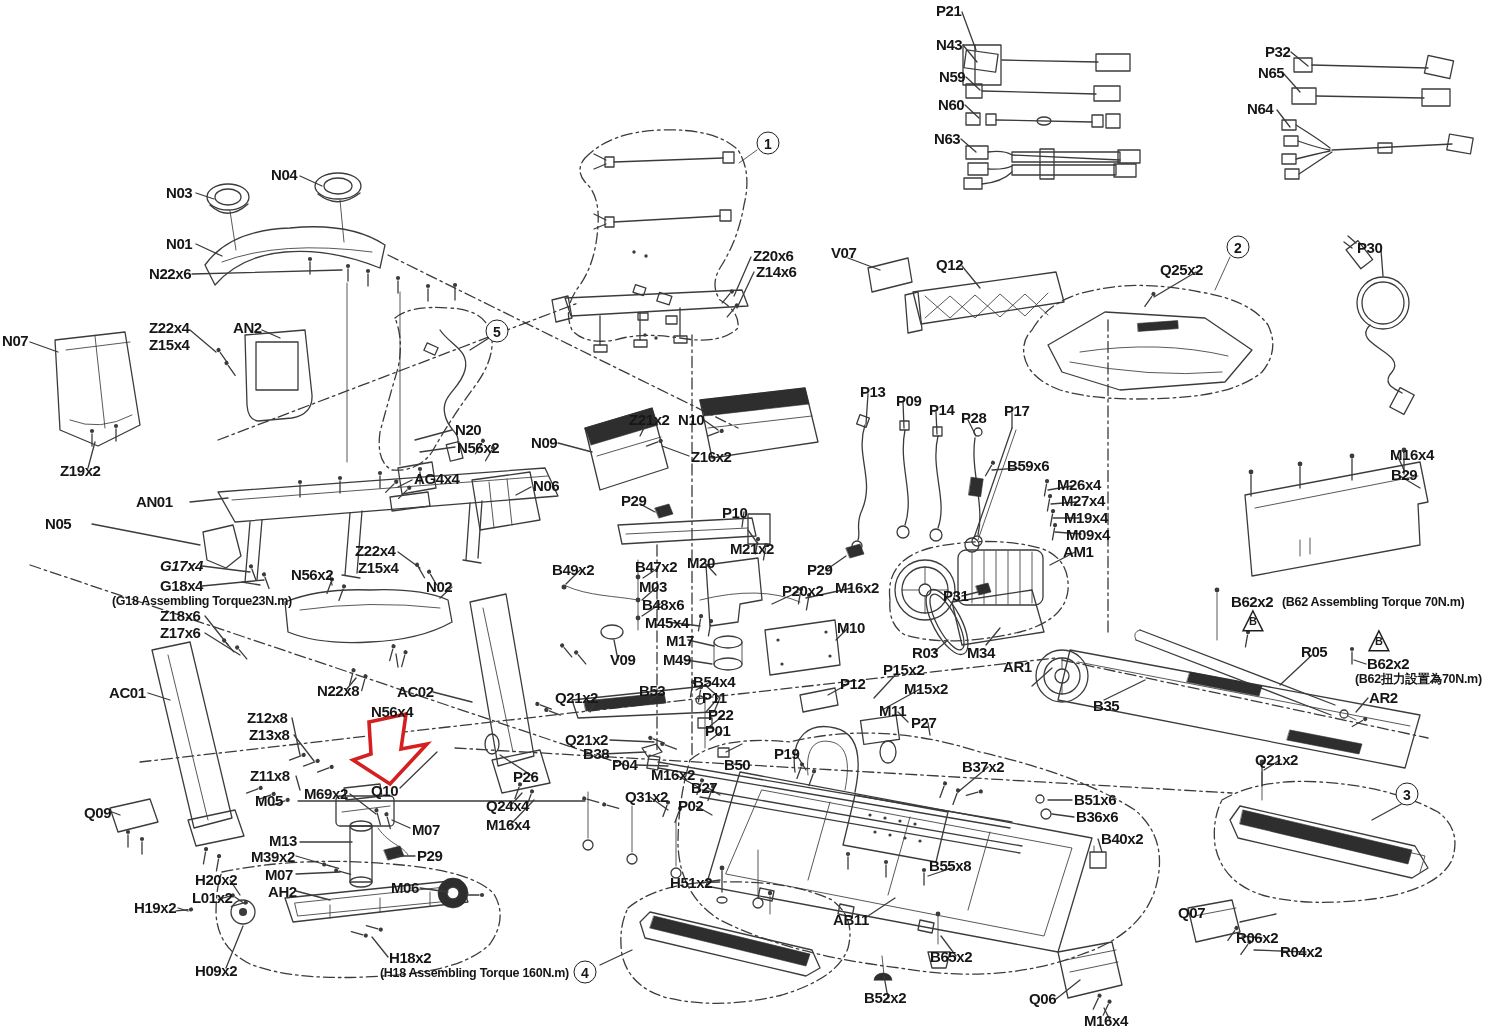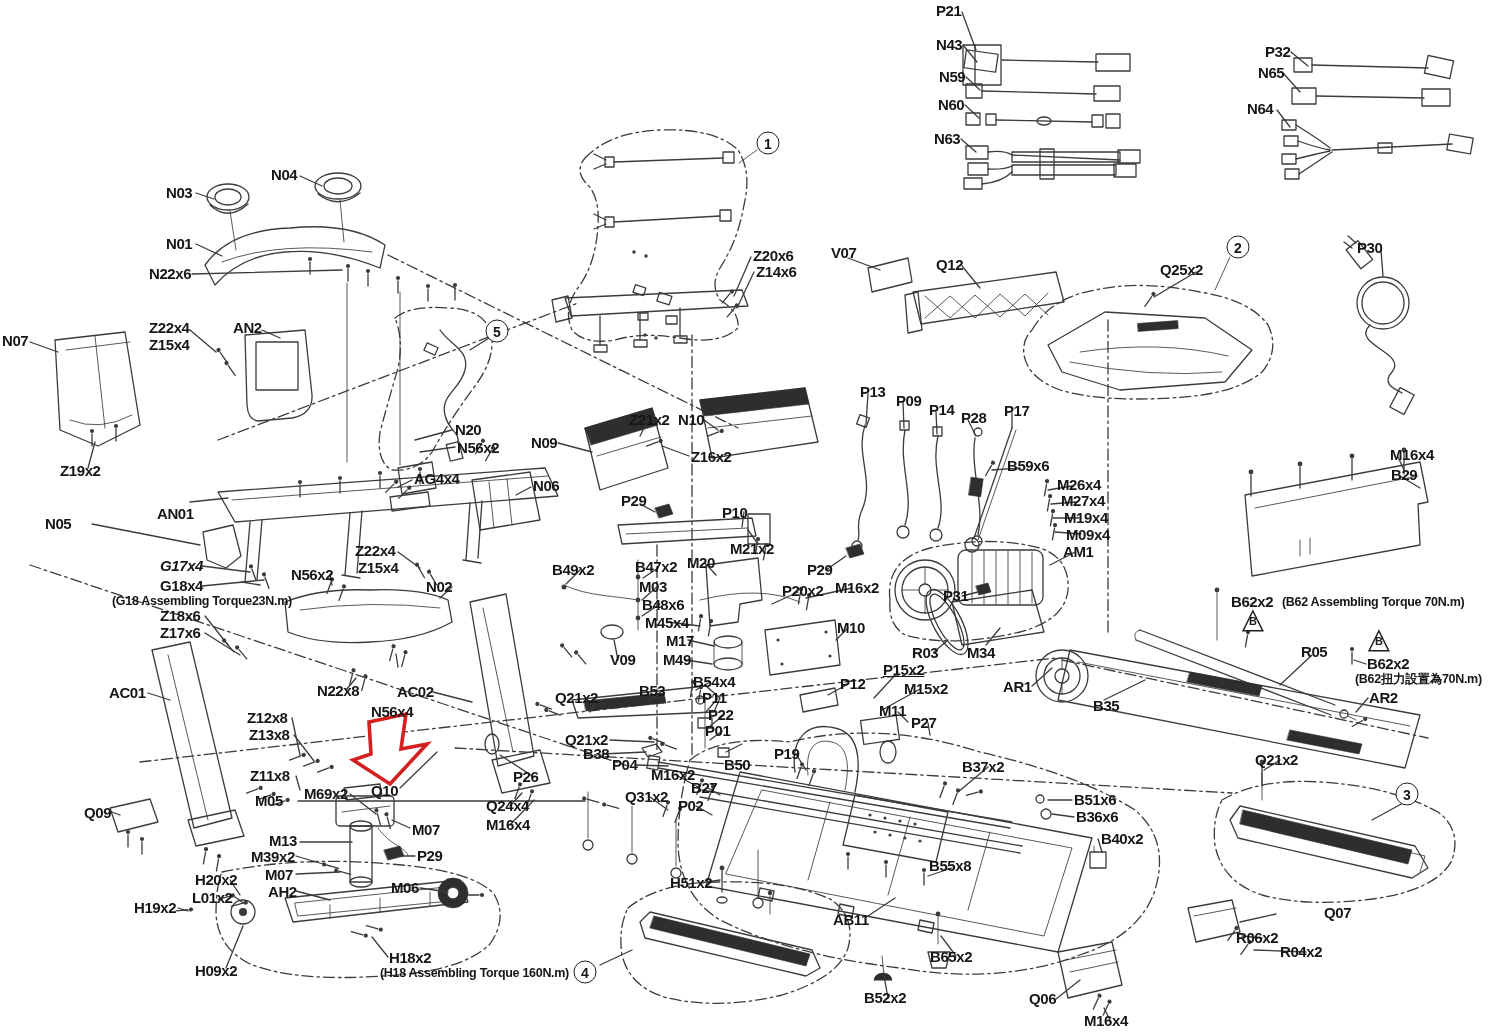--- a/index.html
+++ b/index.html
@@ -705,21 +705,21 @@
     <div class="lbl" style="left: 1063px; top: 544px;">AM1</div>
     <div class="lbl" style="left: 1390px; top: 447px;">M16x4</div>
     <div class="lbl" style="left: 1391px; top: 467px;">B29</div>
     <div class="lbl" style="left: 1231px; top: 594px;">B62x2</div>
     <div class="lbl note" style="left: 1282px; top: 596px;">(B62 Assembling Torque 70N.m)</div>
     <div class="lbl" style="left: 1301px; top: 644px;">R05</div>
     <div class="lbl" style="left: 1367px; top: 656px;">B62x2</div>
     <div class="lbl note" style="left: 1355px; top: 673px;">(B62扭力設置為70N.m)</div>
     <div class="lbl" style="left: 1369px; top: 690px;">AR2</div>
     <div class="lbl" style="left: 45px; top: 516px;">N05</div>
-    <div class="lbl" style="left: 157px; top: 494px; margin-top: 12px;">AN01</div>
+    <div class="lbl" style="left: 136px; top: 494px;">AN01</div>
     <div class="lbl" style="left: 160px; top: 558px; font-style: italic;">G17x4</div>
     <div class="lbl" style="left: 160px; top: 578px;">G18x4</div>
     <div class="lbl note" style="left: 112px; top: 595px;">(G18 Assembling Torque23N.m)</div>
     <div class="lbl" style="left: 160px; top: 608px;">Z18x6</div>
     <div class="lbl" style="left: 160px; top: 625px;">Z17x6</div>
     <div class="lbl" style="left: 291px; top: 567px;">N56x2</div>
     <div class="lbl" style="left: 355px; top: 543px;">Z22x4</div>
     <div class="lbl" style="left: 358px; top: 560px;">Z15x4</div>
     <div class="lbl" style="left: 426px; top: 579px;">N02</div>
     <div class="lbl" style="left: 371px; top: 660px; margin-top: 44px;">N56x4</div>
@@ -734,24 +734,24 @@
     <div class="lbl" style="left: 666px; top: 633px;">M17</div>
     <div class="lbl" style="left: 663px; top: 652px;">M49</div>
     <div class="lbl" style="left: 610px; top: 652px;">V09</div>
     <div class="lbl" style="left: 807px; top: 562px;">P29</div>
     <div class="lbl" style="left: 782px; top: 583px;">P20x2</div>
     <div class="lbl" style="left: 835px; top: 580px;">M16x2</div>
     <div class="lbl" style="left: 837px; top: 620px;">M10</div>
     <div class="lbl" style="left: 943px; top: 588px;">P31</div>
     <div class="lbl" style="left: 912px; top: 645px;">R03</div>
     <div class="lbl" style="left: 967px; top: 645px;">M34</div>
-    <div class="lbl" style="left: 1003px; top: 679px; text-align: right;">AR1</div>
+    <div class="lbl" style="left: 1003px; top: 659px; text-align: right;">AR1</div>
     <div class="lbl" style="left: 1093px; top: 698px;">B35</div>
     <div class="lbl" style="left: 840px; top: 676px;">P12</div>
-    <div class="lbl" style="left: 883px; top: 662px; text-decoration: underline;">P15x2</div>
+    <div class="lbl" style="left: 883px; top: 662px;">P15x2</div>
     <div class="lbl" style="left: 904px; top: 681px;">M15x2</div>
     <div class="lbl" style="left: 879px; top: 703px;">M11</div>
     <div class="lbl" style="left: 911px; top: 715px;">P27</div>
     <div class="lbl" style="left: 247px; top: 710px;">Z12x8</div>
     <div class="lbl" style="left: 249px; top: 727px;">Z13x8</div>
     <div class="lbl" style="left: 250px; top: 768px;">Z11x8</div>
     <div class="lbl" style="left: 255px; top: 793px;">M05</div>
     <div class="lbl" style="left: 304px; top: 786px;">M69x2</div>
     <div class="lbl" style="left: 371px; top: 783px;">Q10</div>
     <div class="lbl" style="left: 412px; top: 822px;">M07</div>
@@ -791,21 +791,21 @@
     <div class="lbl" style="left: 929px; top: 858px;">B55x8</div>
     <div class="lbl" style="left: 833px; top: 912px;">AB11</div>
     <div class="lbl" style="left: 670px; top: 875px;">H51x2</div>
     <div class="lbl" style="left: 389px; top: 950px;">H18x2</div>
     <div class="lbl note" style="left: 380px; top: 967px;">(H18 Assembling Torque 160N.m)</div>
     <div class="lbl" style="left: 930px; top: 949px;">B65x2</div>
     <div class="lbl" style="left: 864px; top: 990px;">B52x2</div>
     <div class="lbl" style="left: 1029px; top: 991px;">Q06</div>
     <div class="lbl" style="left: 1084px; top: 1013px;">M16x4</div>
     <div class="lbl" style="left: 1255px; top: 752px;">Q21x2</div>
-    <div class="lbl" style="left: 1324px; top: 905px;">Q07</div>
+    <div class="lbl" style="left: 1178px; top: 905px;">Q07</div>
     <div class="lbl" style="left: 1236px; top: 930px;">R06x2</div>
     <div class="lbl" style="left: 1280px; top: 944px;">R04x2</div>
     <div class="callout" style="left: 768px; top: 143px;">1</div>
     <div class="callout" style="left: 1238px; top: 247px;">2</div>
     <div class="callout" style="left: 1407px; top: 794px;">3</div>
     <div class="callout" style="left: 585px; top: 972px;">4</div>
     <div class="callout" style="left: 497px; top: 331px;">5</div>
     <div class="tri" style="left: 1253px; top: 618px;"><span>△</span><span class="letter">B</span></div>
     <div class="tri" style="left: 1379px; top: 638px;"><span>△</span><span class="letter">B</span></div>
   </div>

